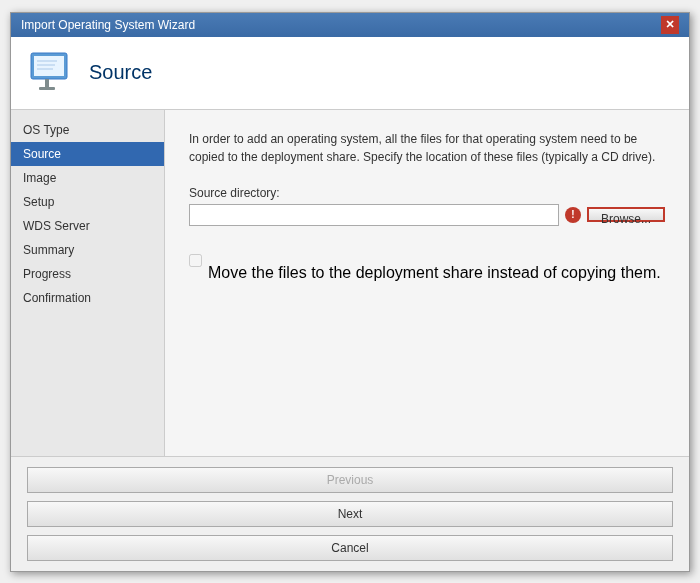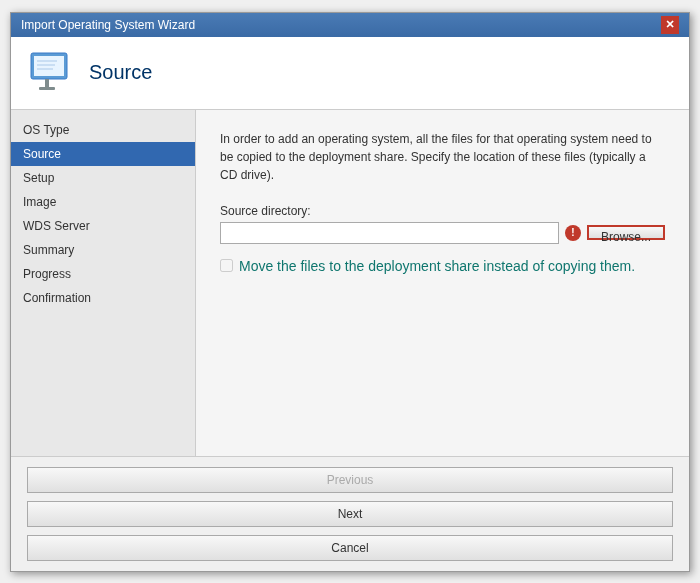--- a/index.html
+++ b/index.html
@@ -77,21 +77,21 @@
       color: #003366;
     }
 
     .body-area {
       display: flex;
       flex: 1;
       overflow: hidden;
     }
 
     .sidebar {
-      width: 185px;
+      width: 154px;
       background: #e8e8e8;
       border-right: 1px solid #ccc;
       padding: 8px 0;
       flex-shrink: 0;
     }
 
     .sidebar-item {
       padding: 5px 12px;
       cursor: pointer;
       color: #333;
@@ -168,22 +168,23 @@
       display: flex;
       align-items: center;
       gap: 6px;
     }
 
     .checkbox-row input[type="checkbox"] {
       margin: 0;
     }
 
     .checkbox-label {
-      font-size: 14px;
-      color: #0f766e;
+      font-size: 16px;
+      color: #000000;
+      margin-top: 24px;
     }
 
     .footer-area {
       background: #f0f0f0;
       border-top: 1px solid #ccc;
       padding: 10px 16px;
       display: flex;
       justify-content: flex-end;
       gap: 8px;
       flex-shrink: 0;
@@ -237,22 +238,22 @@
       <line x1="10" y1="20" x2="26" y2="20" stroke="#aac8e8" stroke-width="1"></line>
     </svg>
     <span class="header-title">Source</span>
   </div>
 
   <div class="body-area">
 
     <div class="sidebar">
       <div class="sidebar-item">OS Type</div>
       <div class="sidebar-item active">Source</div>
+      <div class="sidebar-item">Image</div>
       <div class="sidebar-item">Setup</div>
-      <div class="sidebar-item">Image</div>
       <div class="sidebar-item">WDS Server</div>
       <div class="sidebar-item">Summary</div>
       <div class="sidebar-item">Progress</div>
       <div class="sidebar-item">Confirmation</div>
     </div>
 
     <div class="content-area">
       <p class="description-text">In order to add an operating system, all the files for that operating system need to be copied to the deployment share.  Specify the location of these files (typically a CD drive).</p>
 
       <div class="field-label">Source directory:</div>

